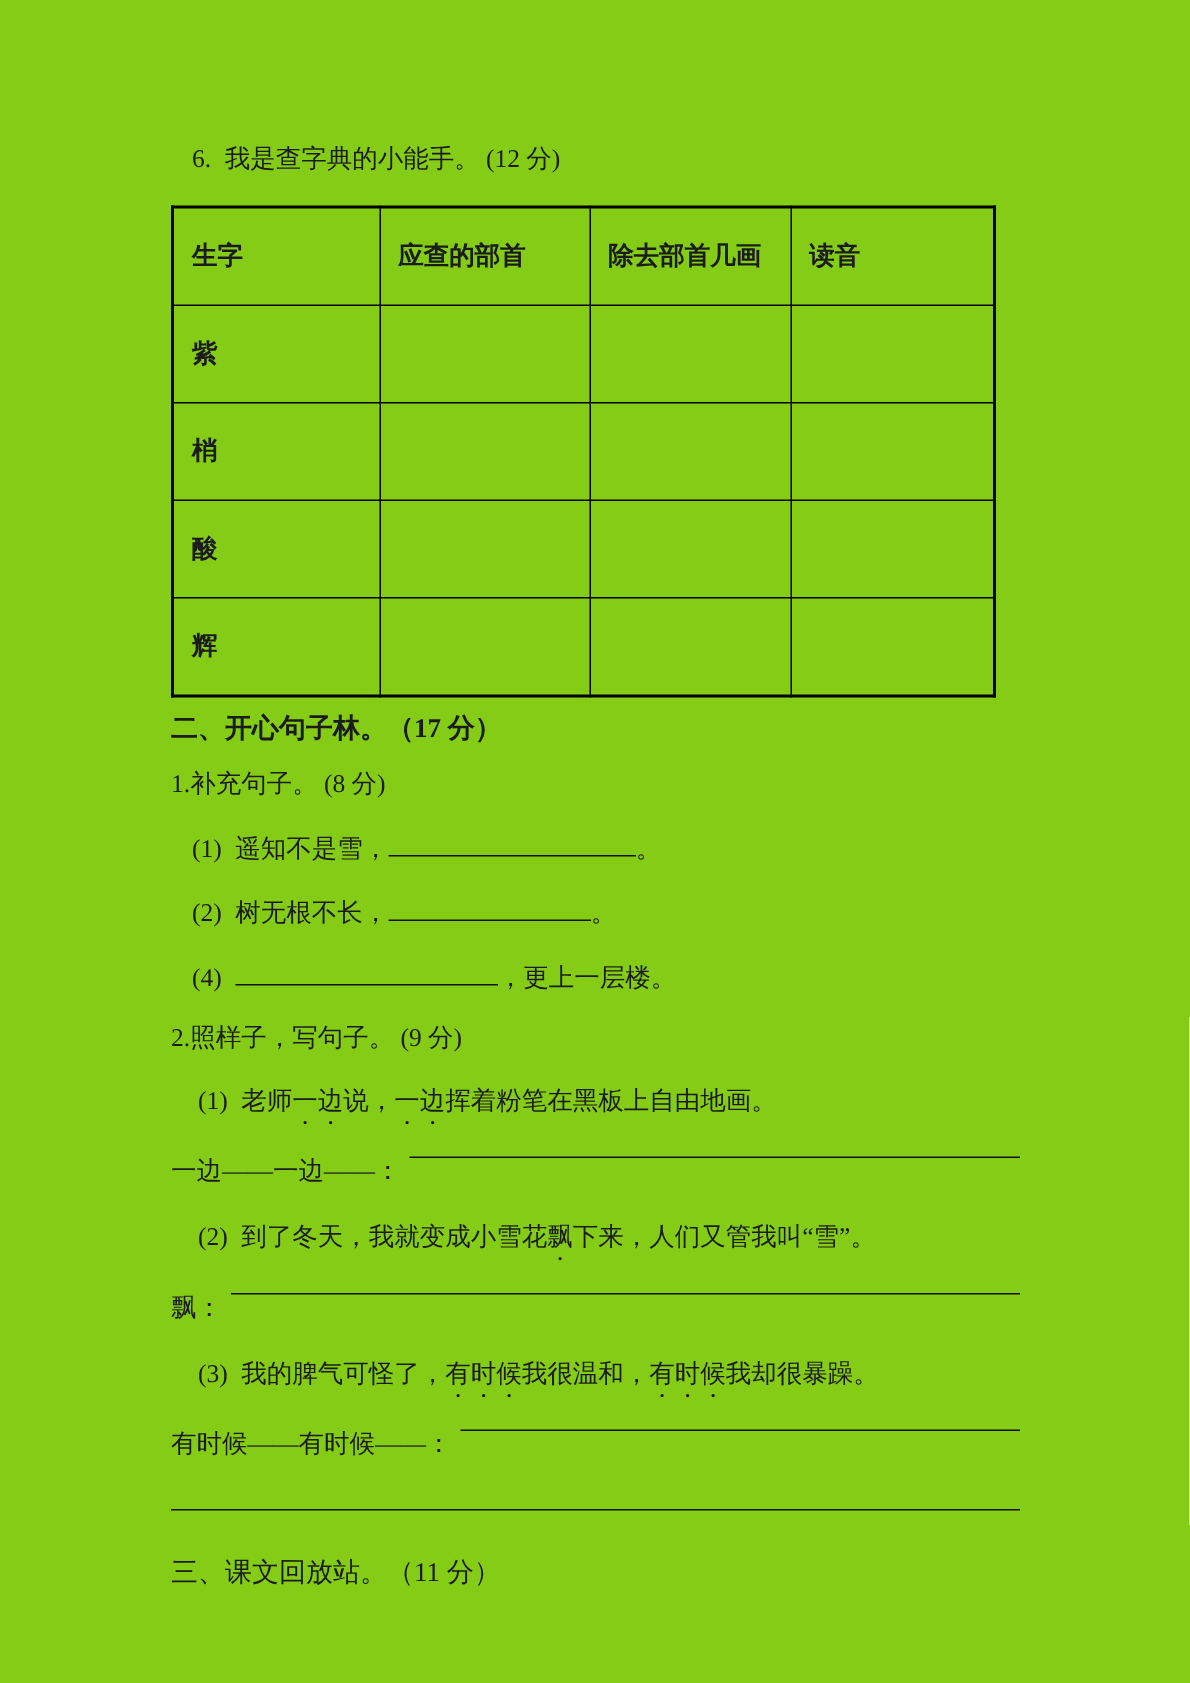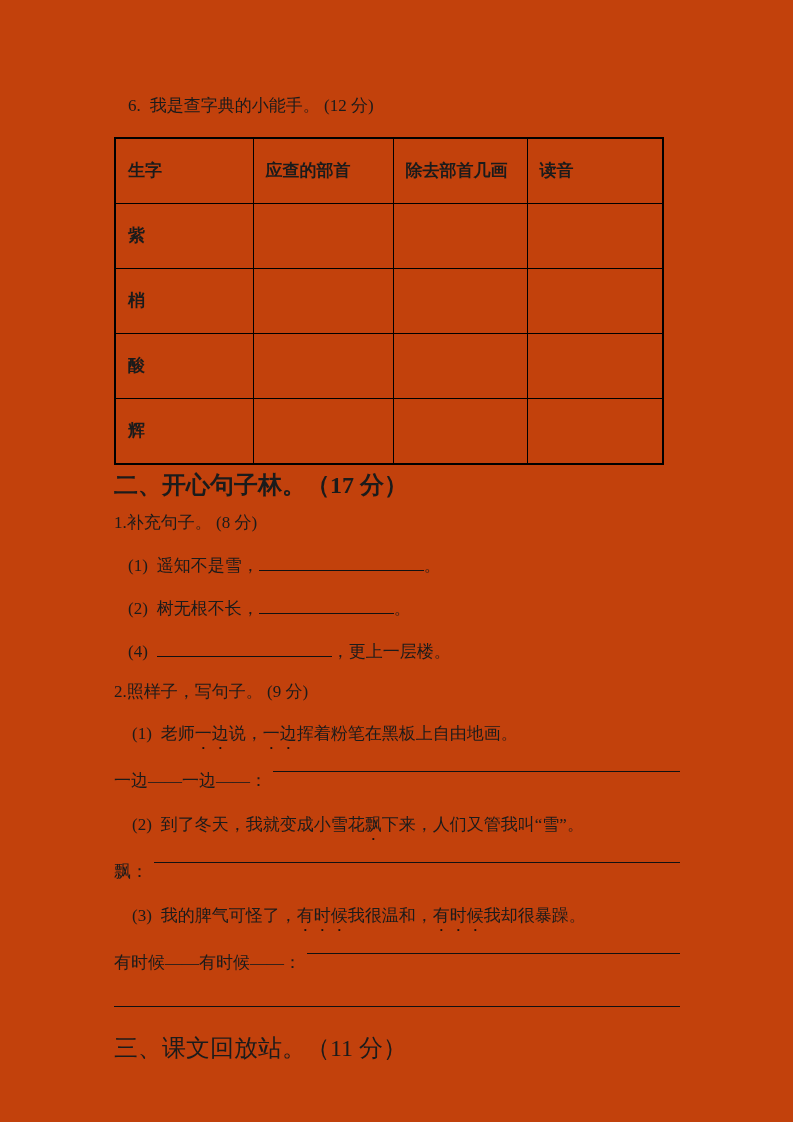--- a/index.html
+++ b/index.html
@@ -1,19 +1,19 @@
 <!DOCTYPE html>
 <html><head>
 <meta charset="utf-8">
 <style>
   html,body { margin:0; padding:0; background:#ffffff; }
   .page {
     position:relative;
     width:793px; height:1122px;
-    background:#c2410c;
+    background:#84cc16;
     color:#1b1b1b;
     font-family:"Liberation Serif","DejaVu Serif",serif;
     font-size:17px;
     line-height:20px;
     box-sizing:border-box;
     padding:96px 113px 0 114px;
     overflow:hidden;
   }
   .q6-title { margin-left:14px; }
   .num { margin-right:9px; }
@@ -27,21 +27,21 @@
   }
   table.dict-table td {
     border:1px solid #000;
     height:40px;
     vertical-align:middle;
     font-weight:bold;
     padding:12px;
   }
   .c1{width:138px}.c2{width:140px}.c3{width:134px}.c4{width:136px}
 
-  .sec-heading { font-weight:bold; font-size:24px; line-height:22px; margin-top:9px; }
+  .sec-heading { font-weight:bold; font-size:18px; line-height:22px; margin-top:9px; }
   .sec-heading.regular { font-weight:normal; }
   .sec3-heading { margin-top:30px; }
 
   .sub-title { margin-top:17px; }
   .sub-title-2 { margin-top:20px; }
   .sub3-title { margin-top:20px; margin-left:28px; }
 
   .fill-item { margin-top:22px; margin-left:14px; }
   .fill-item-first { }
   .blank {

